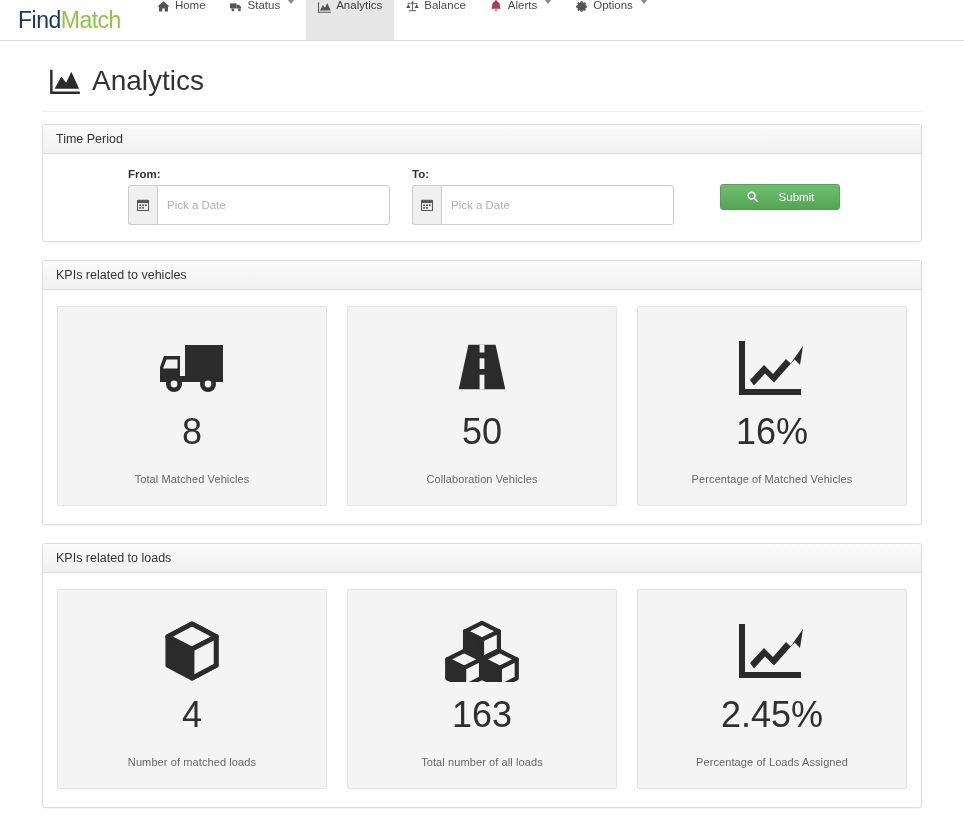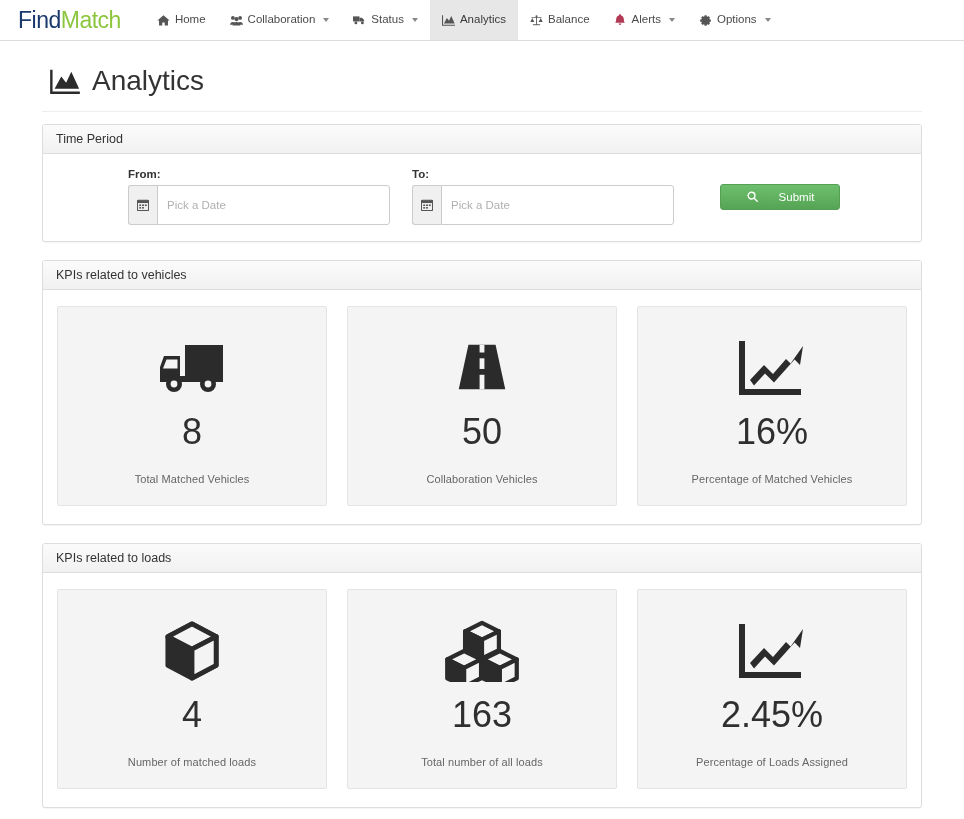--- a/index.html
+++ b/index.html
@@ -36,21 +36,21 @@
 
   .nav-items {
     display: flex;
     align-items: stretch;
     list-style: none;
     margin: 0;
     padding: 0;
   }
   .nav-item {
     display: flex;
-    align-items: center;
+    align-items: flex-start;
     padding: 0 12px;
     font-size: 11.5px;
     color: #4a4a4a;
     white-space: nowrap;
     cursor: pointer;
     gap: 5px;
     line-height: 1;
   }
   .nav-item.active {
     background: #e7e7e7;
@@ -232,34 +232,20 @@
 
     <li class="nav-item">
       <span class="nav-icon">
         <svg viewBox="0 0 16 16" width="13" height="13" fill="currentColor">
             <path d="M8 1.5 0.5 8h2V14h4v-3.5h3V14h4V8h2L8 1.5z"></path>
           </svg>
       </span>
       <span>Home</span>
     </li>
 
-    <li class="nav-item">
-      <span class="nav-icon">
-        <svg viewBox="0 0 18 16" width="14" height="13" fill="currentColor">
-            <circle cx="4" cy="4.5" r="2.6"></circle>
-            <circle cx="14" cy="4.5" r="2.6"></circle>
-            <circle cx="9" cy="6" r="3"></circle>
-            <path d="M0 14c0-2.6 1.8-4 4-4s4 1.4 4 4H0z"></path>
-            <path d="M10 14c0-2.6 1.8-4 4-4s4 1.4 4 4h-8z"></path>
-            <path d="M3.6 15c0-3 2.4-5 5.4-5s5.4 2 5.4 5H3.6z"></path>
-          </svg>
-      </span>
-      <span>Collaboration</span>
-      <i class="caret"></i>
-    </li>
 
     <li class="nav-item">
       <span class="nav-icon">
         <svg viewBox="0 0 18 14" width="14" height="12" fill="currentColor">
             <rect x="0" y="2" width="9" height="7"></rect>
             <path d="M9 4h3.4l3 3v2H9z"></path>
             <circle cx="4" cy="11" r="2"></circle>
             <circle cx="13" cy="11" r="2"></circle>
           </svg>
       </span>

